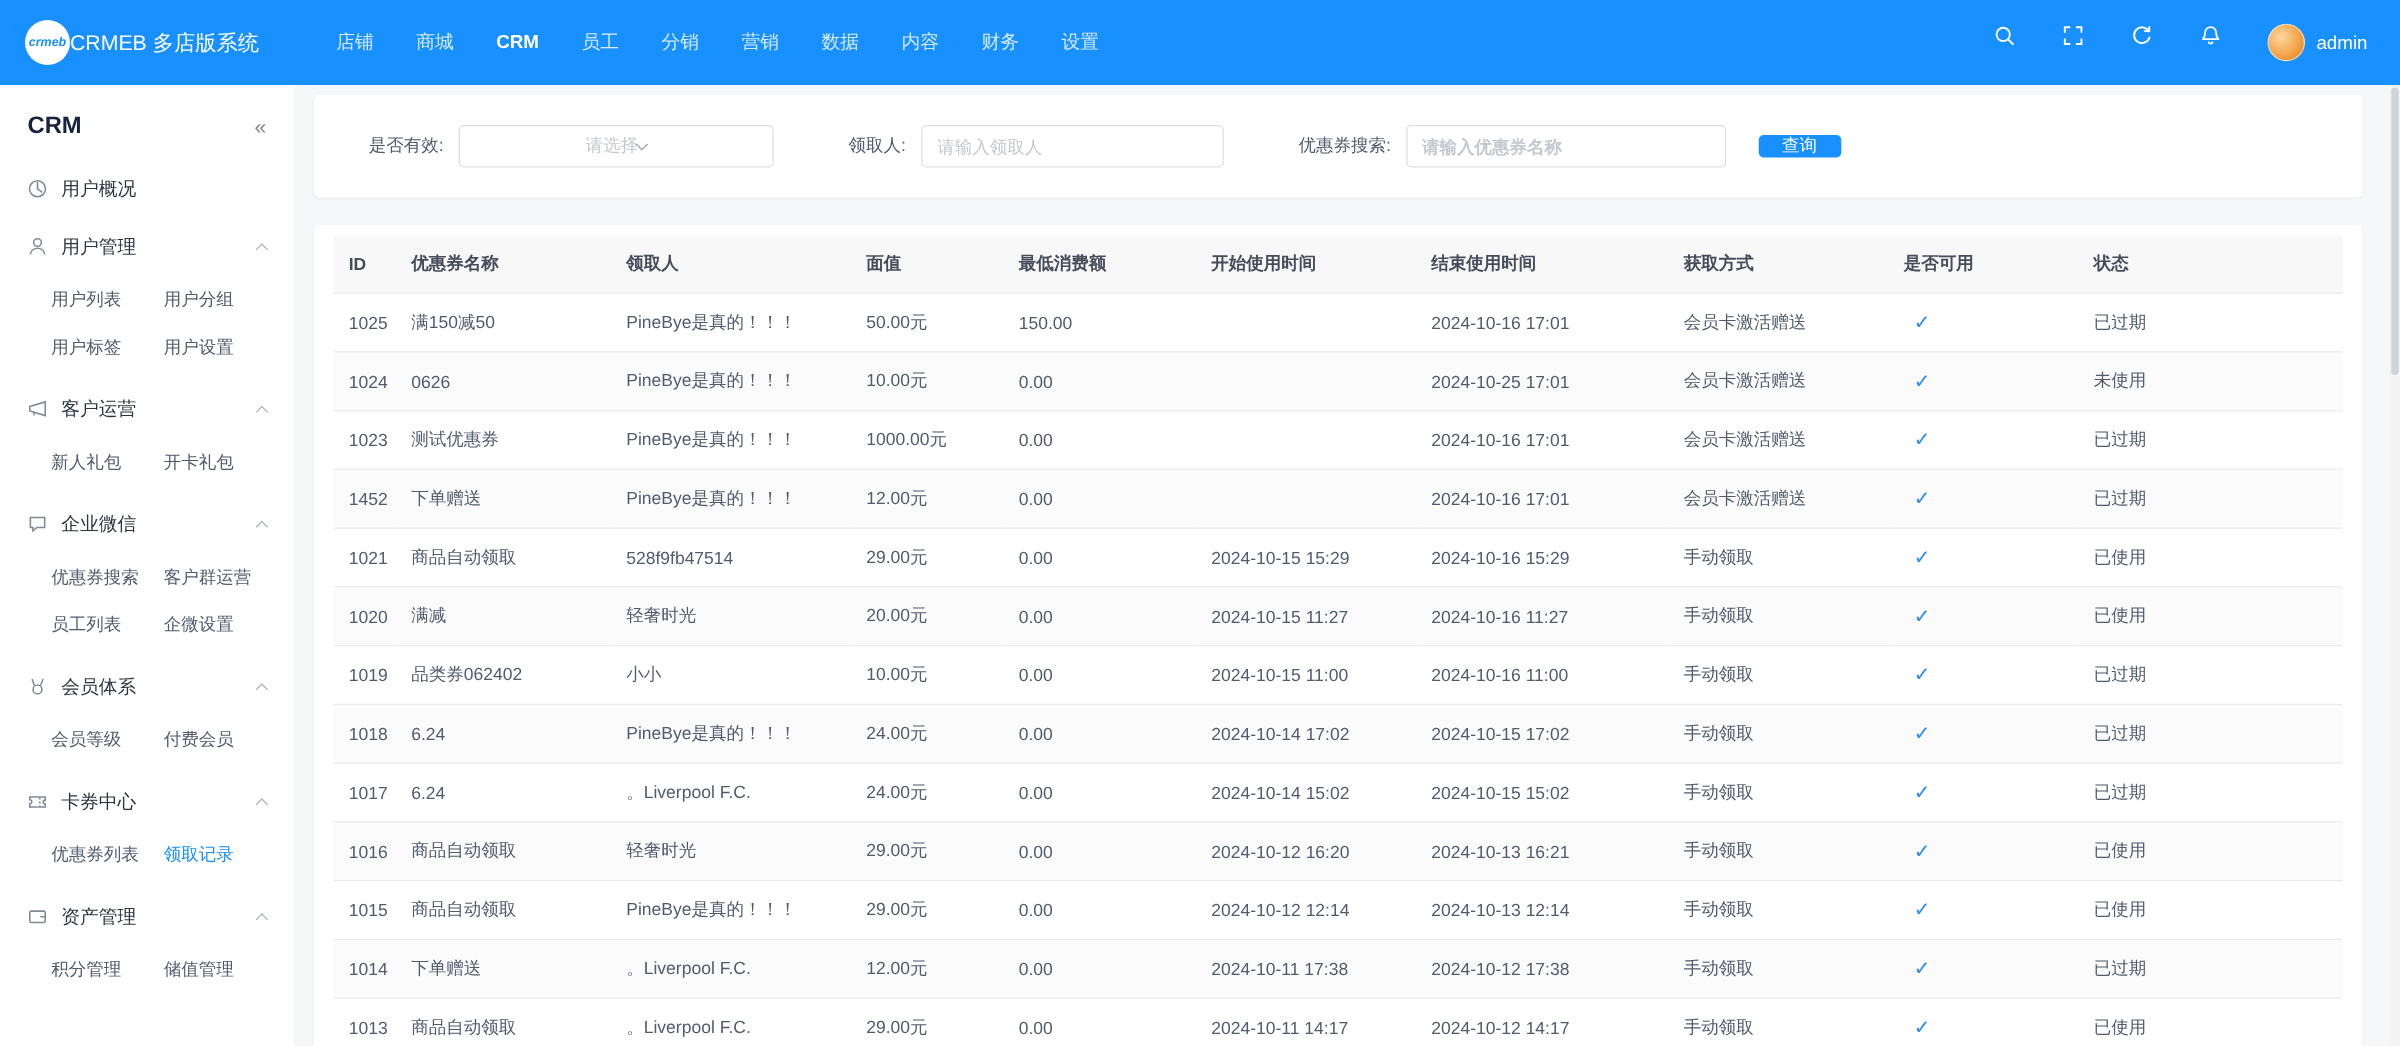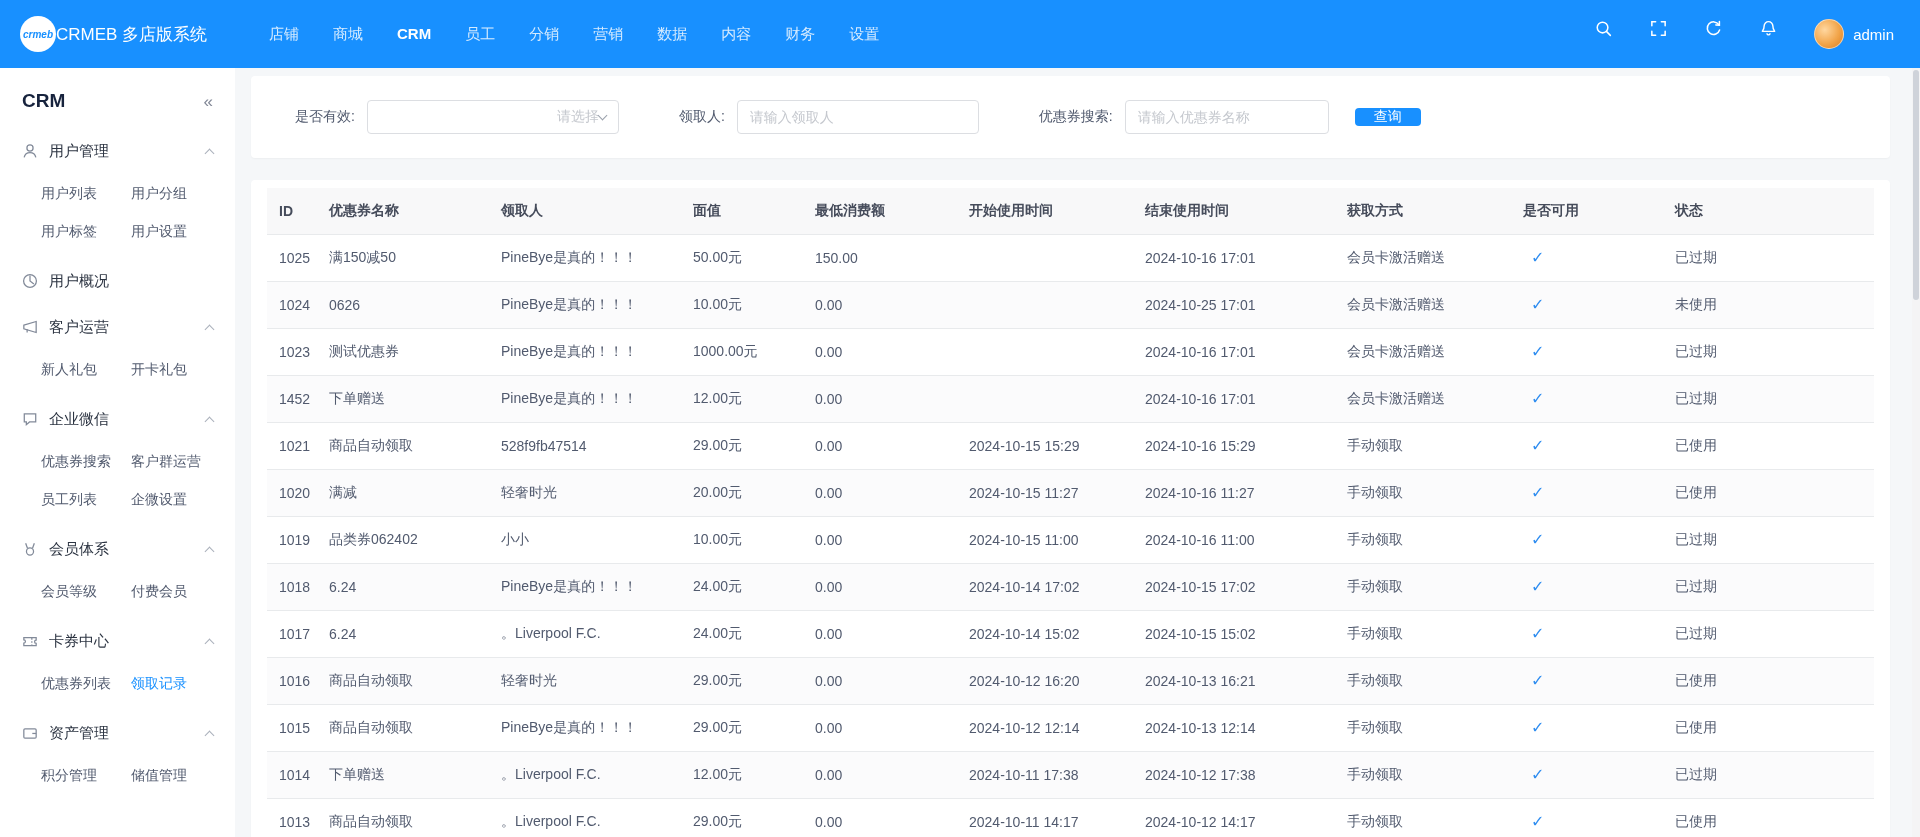--- a/index.html
+++ b/index.html
@@ -30,21 +30,21 @@
   .g-icon svg{width:100%;height:100%;display:block;}
   .caret-up{margin-left:auto;width:7px;height:7px;border-left:1.5px solid #aab0bb;border-top:1.5px solid #aab0bb;transform:rotate(45deg);margin-top:4px;}
   .sub-grid{display:grid;grid-template-columns:1fr 1fr;padding:0 0 8px 27px;}
   .sub-item{height:38px;line-height:38px;font-size:14px;color:#515a6e;cursor:pointer;white-space:nowrap;}
   .sub-item.active{color:#1890ff;}
   
   .main{flex:1;padding:8px 30px 0 16px;overflow:hidden;display:flex;flex-direction:column;}
   .filter-card{background:#fff;border-radius:4px;height:82px;display:flex;align-items:center;padding:0 30px 0 44px;flex:none;box-shadow:0 1px 2px rgba(0,0,0,.04);}
   .f-item{display:flex;align-items:center;margin-right:60px;}
   .f-label{font-size:14px;color:#515a6e;margin-right:12px;white-space:nowrap;}
-  .select{width:252px;height:34px;border:1px solid #dcdee2;border-radius:4px;display:flex;align-items:center;justify-content:flex-end;padding:0 12px;color:#c5c8ce;font-size:14px;cursor:pointer;background:#fff;}
+  .select{width:252px;height:34px;border:1px solid #dcdee2;border-radius:4px;display:flex;align-items:center;justify-content:center;padding:0 12px;color:#c5c8ce;font-size:14px;cursor:pointer;background:#fff;}
   .sel-caret{width:7px;height:7px;border-right:1.3px solid #9aa0ab;border-bottom:1.3px solid #9aa0ab;transform:rotate(45deg);margin-top:-4px;}
   .f-input{width:242px;height:34px;border:1px solid #dcdee2;border-radius:4px;padding:0 12px;font-size:14px;color:#515a6e;outline:none;background:#fff;}
   .f-input::placeholder{color:#c5c8ce;}
   .search-btn{margin-left:10px;height:18px;padding:0 19px;background:#1890ff;color:#fff;border:none;border-radius:4px;font-size:14px;cursor:pointer;}
   .table-card{margin-top:22px;background:#fff;border-radius:4px 4px 0 0;padding:8px 16px 0;flex:1;overflow:hidden;box-shadow:0 1px 2px rgba(0,0,0,.04);}
   table{width:100%;border-collapse:collapse;table-layout:fixed;}
   thead th{background:#f8f8f9;height:46px;text-align:left;font-size:14px;font-weight:bold;color:#464c5b;padding:0 12px;border-bottom:1px solid #e8eaec;white-space:nowrap;}
   tbody td{height:47px;font-size:14px;color:#515a6e;padding:0 12px;border-bottom:1px solid #e8eaec;white-space:nowrap;overflow:hidden;}
   tbody tr:nth-child(even){background:#fbfbfc;}
   .check{color:#2d8cf0;font-size:16px;padding-left:8px;}
@@ -103,43 +103,43 @@
   <div class="sidebar">
     <div class="sb-head">
       <div class="sb-title">CRM</div>
       <div class="collapse">«</div>
     </div>
     <div>
         <div class="menu-group">
           <div class="group-head">
             <span class="g-icon">
               <svg viewBox="0 0 14 14" fill="none" stroke="currentColor" stroke-width="1.1">
+                <circle cx="7" cy="7" r="5.6"></circle>
+                <path d="M7 2.2 V7 L10.4 9.6"></path>
+              </svg>
+            </span>
+            <span>用户概况</span>
+          </div>
+        </div>
+        <div class="menu-group">
+          <div class="group-head">
+            <span class="g-icon">
+              <svg viewBox="0 0 14 14" fill="none" stroke="currentColor" stroke-width="1.1">
                 <circle cx="7" cy="4.4" r="2.7"></circle>
                 <path d="M1.9 12.6 a5.2 5.2 0 0 1 10.2 0"></path>
               </svg>
             </span>
             <span>用户管理</span>
             <span class="caret-up"></span>
           </div>
           <div class="sub-grid">
             <div class="sub-item">用户列表</div>
             <div class="sub-item">用户分组</div>
             <div class="sub-item">用户标签</div>
             <div class="sub-item">用户设置</div>
-          </div>
-        </div>
-        <div class="menu-group">
-          <div class="group-head">
-            <span class="g-icon">
-              <svg viewBox="0 0 14 14" fill="none" stroke="currentColor" stroke-width="1.1">
-                <circle cx="7" cy="7" r="5.6"></circle>
-                <path d="M7 2.2 V7 L10.4 9.6"></path>
-              </svg>
-            </span>
-            <span>用户概况</span>
           </div>
         </div>
         <div class="menu-group">
           <div class="group-head">
             <span class="g-icon">
               <svg viewBox="0 0 14 14" fill="none" stroke="currentColor" stroke-width="1.1">
                 <path d="M1.6 5.4 L12.4 2.2 V11.8 L1.6 8.6 Z"></path>
                 <path d="M4.5 9 V11.8"></path>
               </svg>
             </span>
@@ -228,21 +228,21 @@
           <span>请选择</span>
           <span class="sel-caret"></span>
         </div>
       </div>
       <div class="f-item">
         <span class="f-label">领取人:</span>
         <input class="f-input" placeholder="请输入领取人" style="">
       </div>
       <div class="f-item" style="margin-right:16px;">
         <span class="f-label">优惠券搜索:</span>
-        <input class="f-input" style="width: 204px;" placeholder="请输入优惠券名称">
+        <input class="f-input" style="width: 256px; font-weight: bold;" placeholder="请输入优惠券名称">
       </div>
       <button class="search-btn">查询</button>
     </div>
 
     <div class="table-card">
       <table>
         <colgroup>
             <col style="width: 50px;">
             <col style="width: 172px;">
             <col style="width: 192px;">

